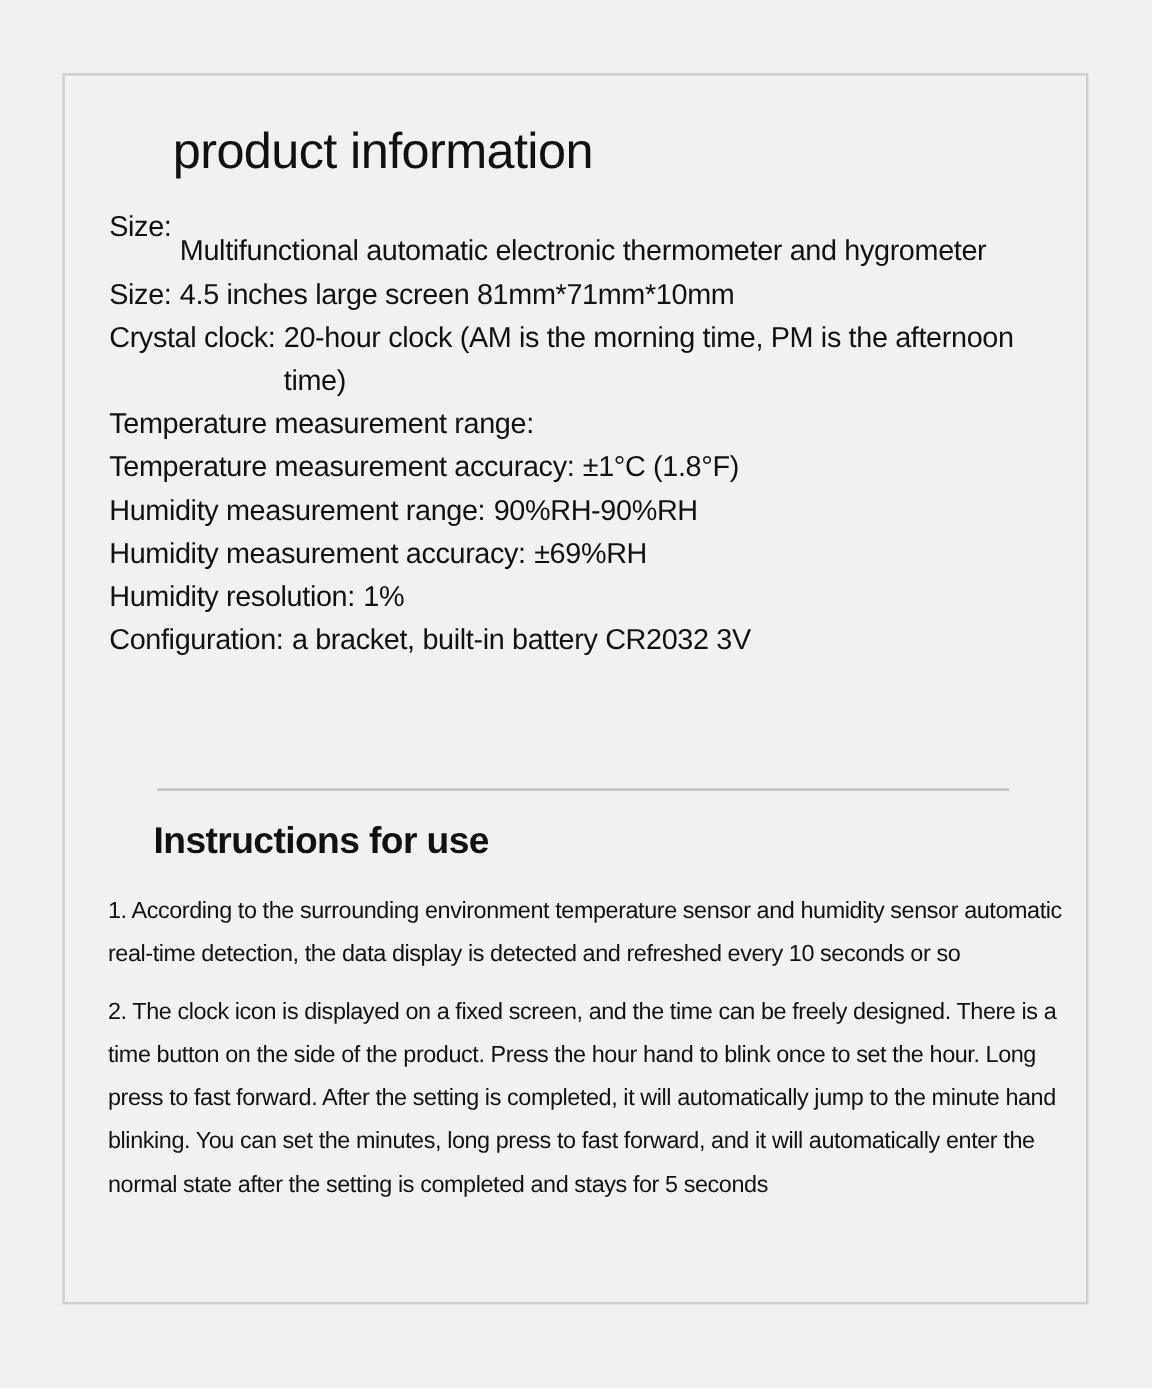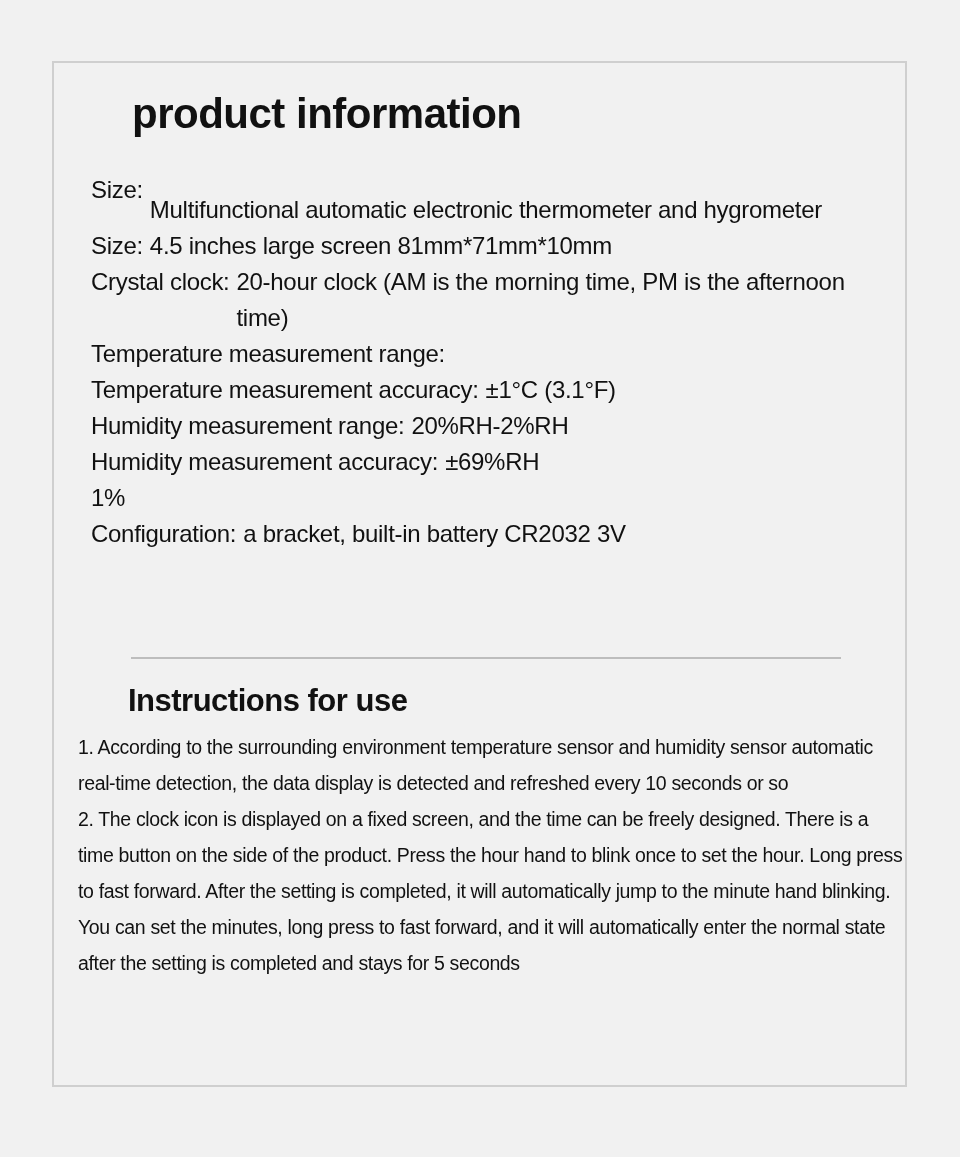--- a/index.html
+++ b/index.html
@@ -23,23 +23,23 @@
       height: 1026px;
       border: 2px solid #cfcfcf;
       background: #f1f1f1;
       box-sizing: border-box;
     }
     .title {
       position: absolute;
       left: 128px;
       top: 82px;
       font-size: 42px;
-      font-weight: bold;
+      font-weight: normal;
       letter-spacing: -0.5px;
-      margin: 4px;
+      margin: 16px;
       line-height: 56px;
     }
     .spec-list {
       position: absolute;
       left: 91px;
       top: 172px;
       margin: 0;
       padding: 0;
       list-style: none;
       font-size: 24px;
@@ -80,21 +80,21 @@
     .instructions {
       position: absolute;
       left: 78px;
       top: 729px;
       width: 830px;
       font-size: 19.5px;
       line-height: 36px;
       letter-spacing: -0.35px;
     }
     .instructions p {
-      margin: 0;
+      margin: 12px;
     }
   </style>
 </head>
 <body>
 
 <div class="frame"></div>
 
 <h1 class="title">product information</h1>
 
 <ul class="spec-list">
@@ -108,31 +108,32 @@
   </li>
   <li class="spec-row clock">
     <span class="spec-label">Crystal clock:</span>
     <span class="spec-value">20-hour clock (AM is the morning time, PM is the afternoon time)</span>
   </li>
   <li class="spec-row">
     <span class="spec-label">Temperature measurement range:</span>
   </li>
   <li class="spec-row">
     <span class="spec-label">Temperature measurement accuracy:</span>
-    <span class="spec-value">±1°C (3.1°F)</span>
+    <span class="spec-value">±1°C (1.8°F)</span>
   </li>
   <li class="spec-row">
     <span class="spec-label">Humidity measurement range:</span>
-    <span class="spec-value">20%RH-2%RH</span>
+    <span class="spec-value">90%RH-90%RH</span>
   </li>
   <li class="spec-row">
     <span class="spec-label">Humidity measurement accuracy:</span>
     <span class="spec-value">±69%RH</span>
   </li>
   <li class="spec-row">
+    <span class="spec-label">Humidity resolution:</span>
     <span class="spec-value">1%</span>
   </li>
   <li class="spec-row">
     <span class="spec-label">Configuration:</span>
     <span class="spec-value">a bracket, built-in battery CR2032 3V</span>
   </li>
 </ul>
 
 <div class="divider"></div>
 

